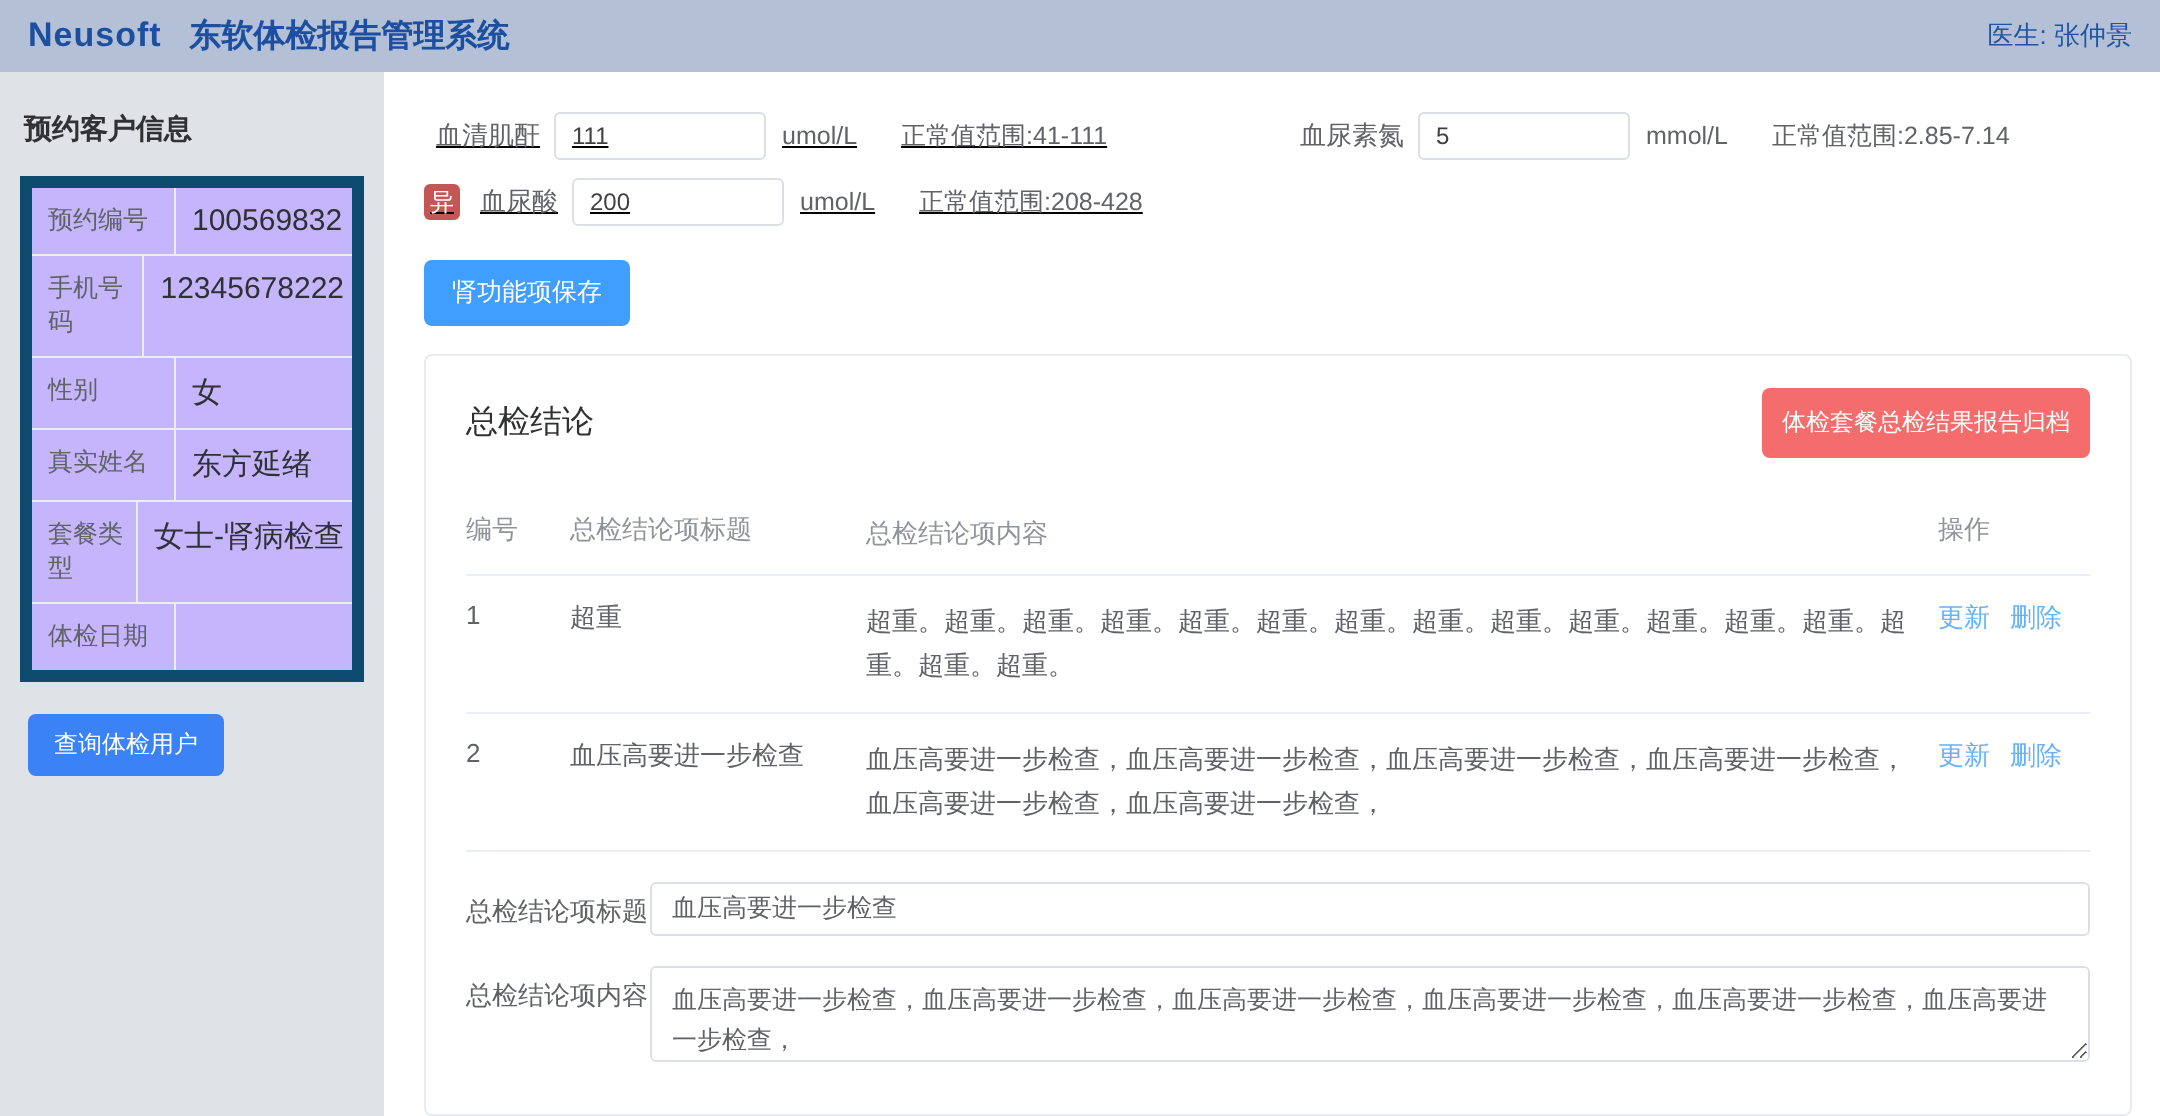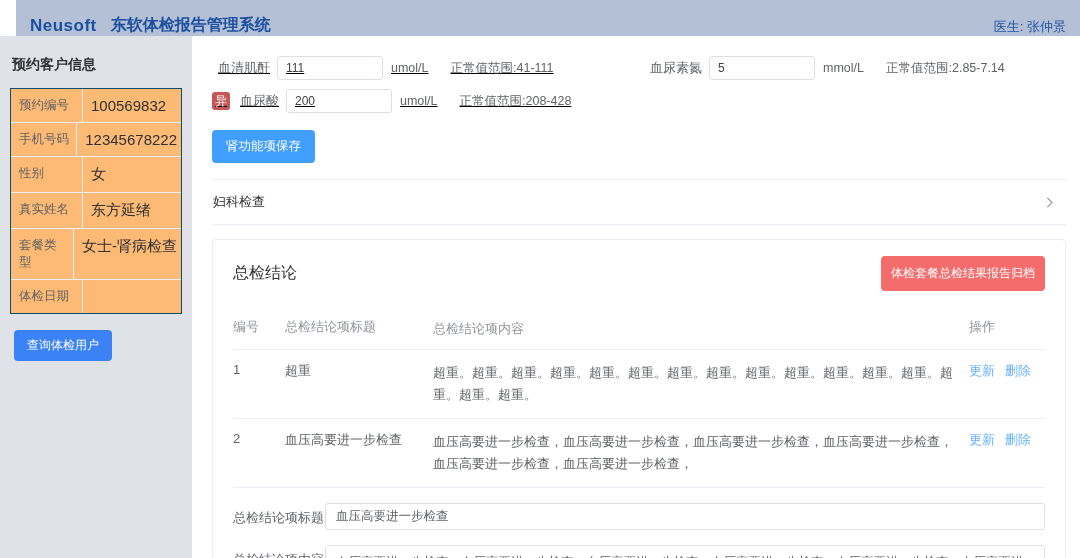--- a/index.html
+++ b/index.html
@@ -2,29 +2,29 @@
 <html><head>
 <meta charset="utf-8">
 <style>
   * { box-sizing: border-box; margin: 0; padding: 0; }
   html,body { width:1080px; }
   body { font-family: "Liberation Sans", "DejaVu Sans", sans-serif; background:#fff; }
   .page { position:relative; width:1080px; height:558px; background:#fff; overflow:hidden; }
 
   
   .header { position:absolute; top:0; left:0; right:0; height:36px; background:#b3c0d5;
-            display:flex; align-items:flex-end; padding:0 14px;margin-left:16px; }
+            display:flex; align-items:center; padding:0 14px; }
   .brand { font-size:17px; font-weight:bold; color:#1d4fa0; letter-spacing:.5px; }
   .app-title { font-size:16px; font-weight:bold; color:#1d4fa0; margin-left:14px; }
   .doctor { margin-left:auto; font-size:13px; color:#2155a3; }
 
   
   .sidebar { position:absolute; top:36px; left:0; bottom:0; width:192px; background:#dfe2e7; padding:14px 10px; }
   .sb-title { font-size:14px; font-weight:bold; color:#303133; margin:6px 0 14px 2px; }
-  .info-table { background:#fdba74; border:1px solid #0c4a6e; }
+  .info-table { background:#c4b5fd; border:6px solid #0c4a6e; }
   .info-row { display:flex; border-bottom:1px solid #ebeef5; }
   .info-row:last-child { border-bottom:none; }
   .info-label { width:72px; padding:8px 6px 8px 8px; font-size:12.5px; color:#606266; border-right:1px solid #ebeef5; }
   .info-value { flex:1; padding:8px 4px 8px 8px; font-size:15px; color:#303133; white-space:nowrap; }
   .btn { display:inline-block; border:none; border-radius:4px; color:#fff; cursor:pointer;
          font-size:12px; font-family:inherit; }
   .query-btn { background:#3b82f6; padding:7px 13px; margin-top:16px; margin-left:4px; }
 
   
   .main { position:absolute; top:36px; left:192px; right:0; bottom:0; background:#fff;
@@ -137,28 +137,20 @@
         <span class="abn-badge">异</span>
         <span class="lab-label">血尿酸</span>
         <input class="lab-input" type="text" value="200" style="">
         <span class="lab-unit">umol/L</span>
         <span class="lab-range">正常值范围:208-428</span>
       </div>
     </div>
 
     <button class="btn save-btn">肾功能项保存</button>
 
-    <div class="collapse-row">
-      <span>妇科检查</span>
-      <span class="chev">
-        <svg width="13" height="13" viewBox="0 0 12 12">
-            <path d="M4 1.8 L8.4 6 L4 10.2" stroke="#a0a4ab" fill="none" stroke-width="1.2"></path>
-          </svg>
-      </span>
-    </div>
 
     <div class="panel">
       <div class="panel-head">
         <span class="panel-title">总检结论</span>
         <button class="btn archive-btn">体检套餐总检结果报告归档</button>
       </div>
 
       <div class="ctable">
         <div class="trow head">
           <div class="c-no">编号</div>

